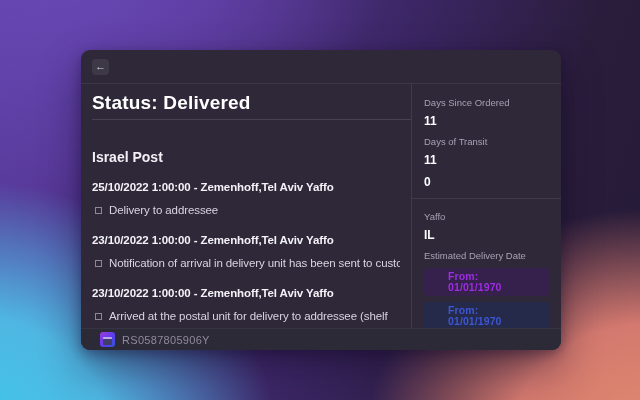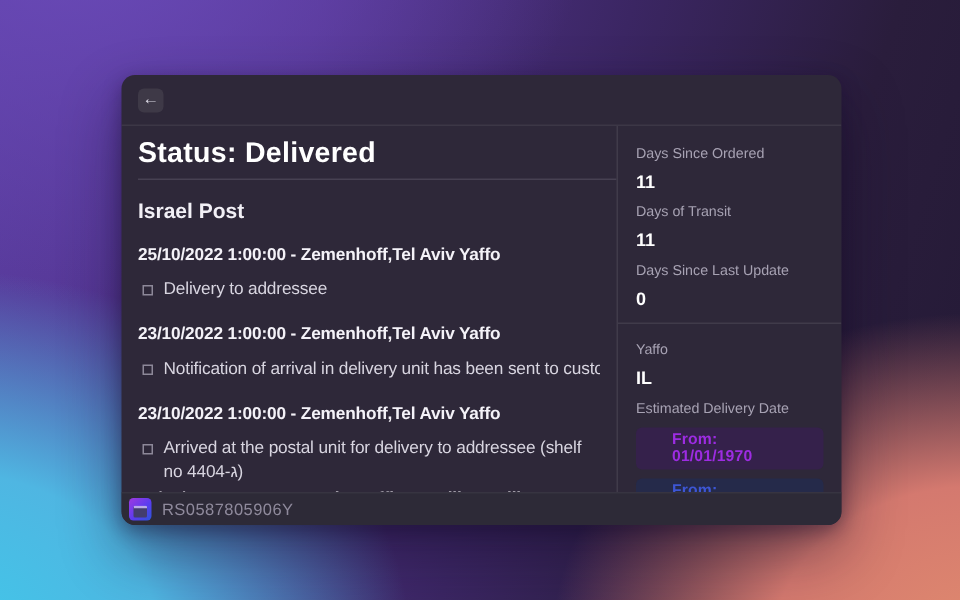--- a/index.html
+++ b/index.html
@@ -18,21 +18,21 @@
   .titlebar{height:33px;flex:0 0 33px;display:flex;align-items:center;
     padding-left:11px;border-bottom:1px solid rgba(255,255,255,.07);}
   .back-btn{width:17px;height:16px;background:#3e3947;border-radius:4px;
     color:#d9d6e2;font-size:11px;line-height:15px;text-align:center;cursor:pointer;}
   
   .body{flex:1;display:flex;min-height:0;}
   .main{width:308px;flex:0 0 308px;padding:0 11px;overflow:hidden;}
   .page-title{margin-top:9px;font-size:19px;line-height:20px;font-weight:bold;
     color:#ffffff;letter-spacing:.2px;}
   .title-rule{border:none;border-top:1px solid #474152;margin:6px -11px 0 0;}
-  .carrier{margin-top:13px;font-size:14px;line-height:15px;font-weight:bold;color:#f2f0f6;}
+  .carrier{margin-top:30px;font-size:14px;line-height:15px;font-weight:bold;color:#f2f0f6;}
   .event{margin-top:16px;}
   .event:nth-of-type(1){margin-top:14px;}
   .event-last{margin-top:4px;}
   .event-heading{font-size:11.5px;line-height:12px;font-weight:bold;color:#f4f2f8;
     letter-spacing:-.1px;white-space:nowrap;overflow:hidden;}
   .event-detail{margin-top:9px;position:relative;padding-left:17px;
     font-size:11.5px;line-height:16px;color:#d8d5e0;letter-spacing:-.1px;}
   .event-detail.clip{white-space:nowrap;overflow:hidden;}
   .event-detail::before{content:"";position:absolute;left:3px;top:5px;width:5px;height:5px;
     border:1px solid #8d8899;}
@@ -41,21 +41,21 @@
   .stat-label{font-size:9.5px;line-height:10px;color:#a7a2b3;margin-bottom:7px;}
   .stat-value{font-size:12px;line-height:12px;font-weight:bold;color:#ffffff;margin-bottom:10px;}
   .side-rule{border:none;border-top:1px solid rgba(255,255,255,.09);margin:7px -12px 13px -12px;}
   .badge{display:table;font-size:10.5px;line-height:11px;font-weight:bold;
     padding:3px 24px;border-radius:4px;margin-bottom:6px;letter-spacing:.1px;}
   .badge.purple{color:#9d2ce2;background:#35214b;}
   .badge.blue{color:#3d56d4;background:#252a4a;}
   
   .footer{height:21px;flex:0 0 21px;background:#2d2a37;
     border-top:1px solid rgba(255,255,255,.05);
-    display:flex;align-items:center;padding-left:5px;}
+    display:flex;align-items:center;padding-left:19px;}
   .logo{width:15px;height:15px;border-radius:3px;position:relative;
     background:linear-gradient(135deg,#a03adf 0%,#5b3cf0 55%,#2c55d8 100%);}
   .logo::after{content:"";position:absolute;left:3px;top:5px;width:9px;height:6px;
     background:#433d6e;border-top:2px solid #b9a9e8;border-radius:1px;}
   .tracking{margin-left:7px;font-size:11px;color:#8f8a9c;letter-spacing:.3px;}
 </style>
 </head>
 <body>
 
 <div class="desktop">
@@ -92,21 +92,20 @@
         <div class="event event-last">
           <div class="event-heading">21/10/2022 1:00:00 - Sorting Office Modiin Modiin</div>
         </div>
       </div>
 
       <div class="sidebar">
         <div class="stat-label">Days Since Ordered</div>
         <div class="stat-value">11</div>
         <div class="stat-label">Days of Transit</div>
         <div class="stat-value">11</div>
-        <div class="stat-label">Days Since Last Update</div>
         <div class="stat-value">0</div>
 
         <hr class="side-rule">
 
         <div class="stat-label">Yaffo</div>
         <div class="stat-value">IL</div>
 
         <div class="stat-label">Estimated Delivery Date</div>
         <div class="badge purple">From: 01/01/1970</div>
         <div class="badge blue">From: 01/01/1970</div>

